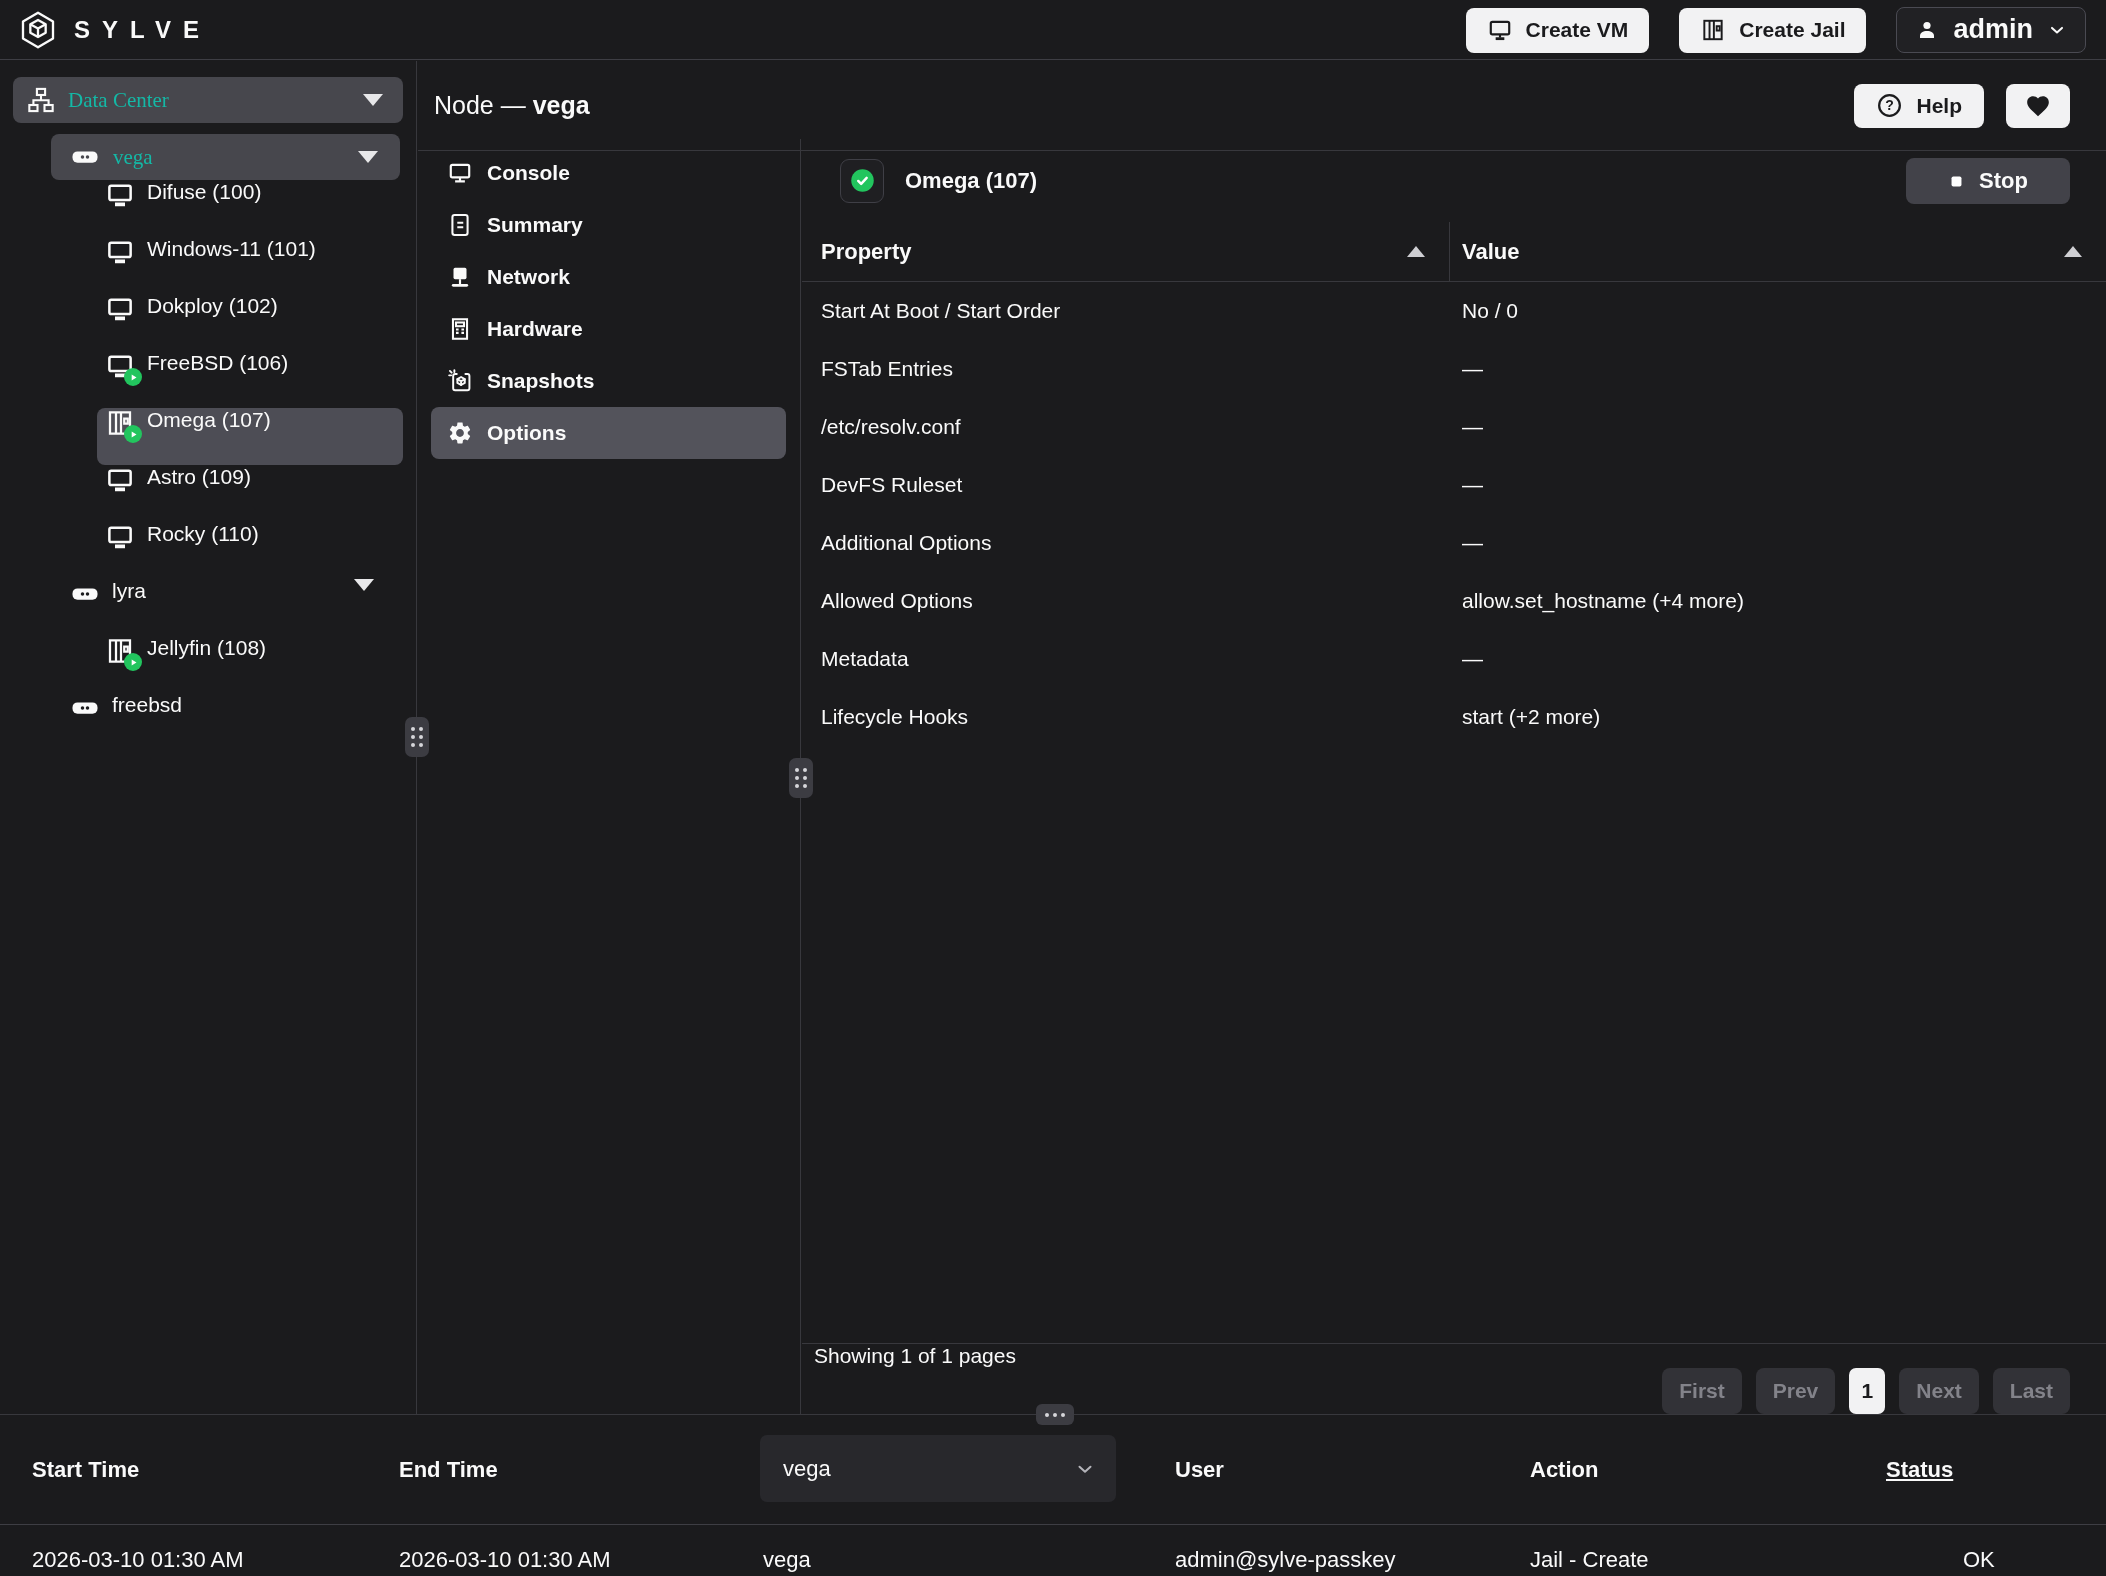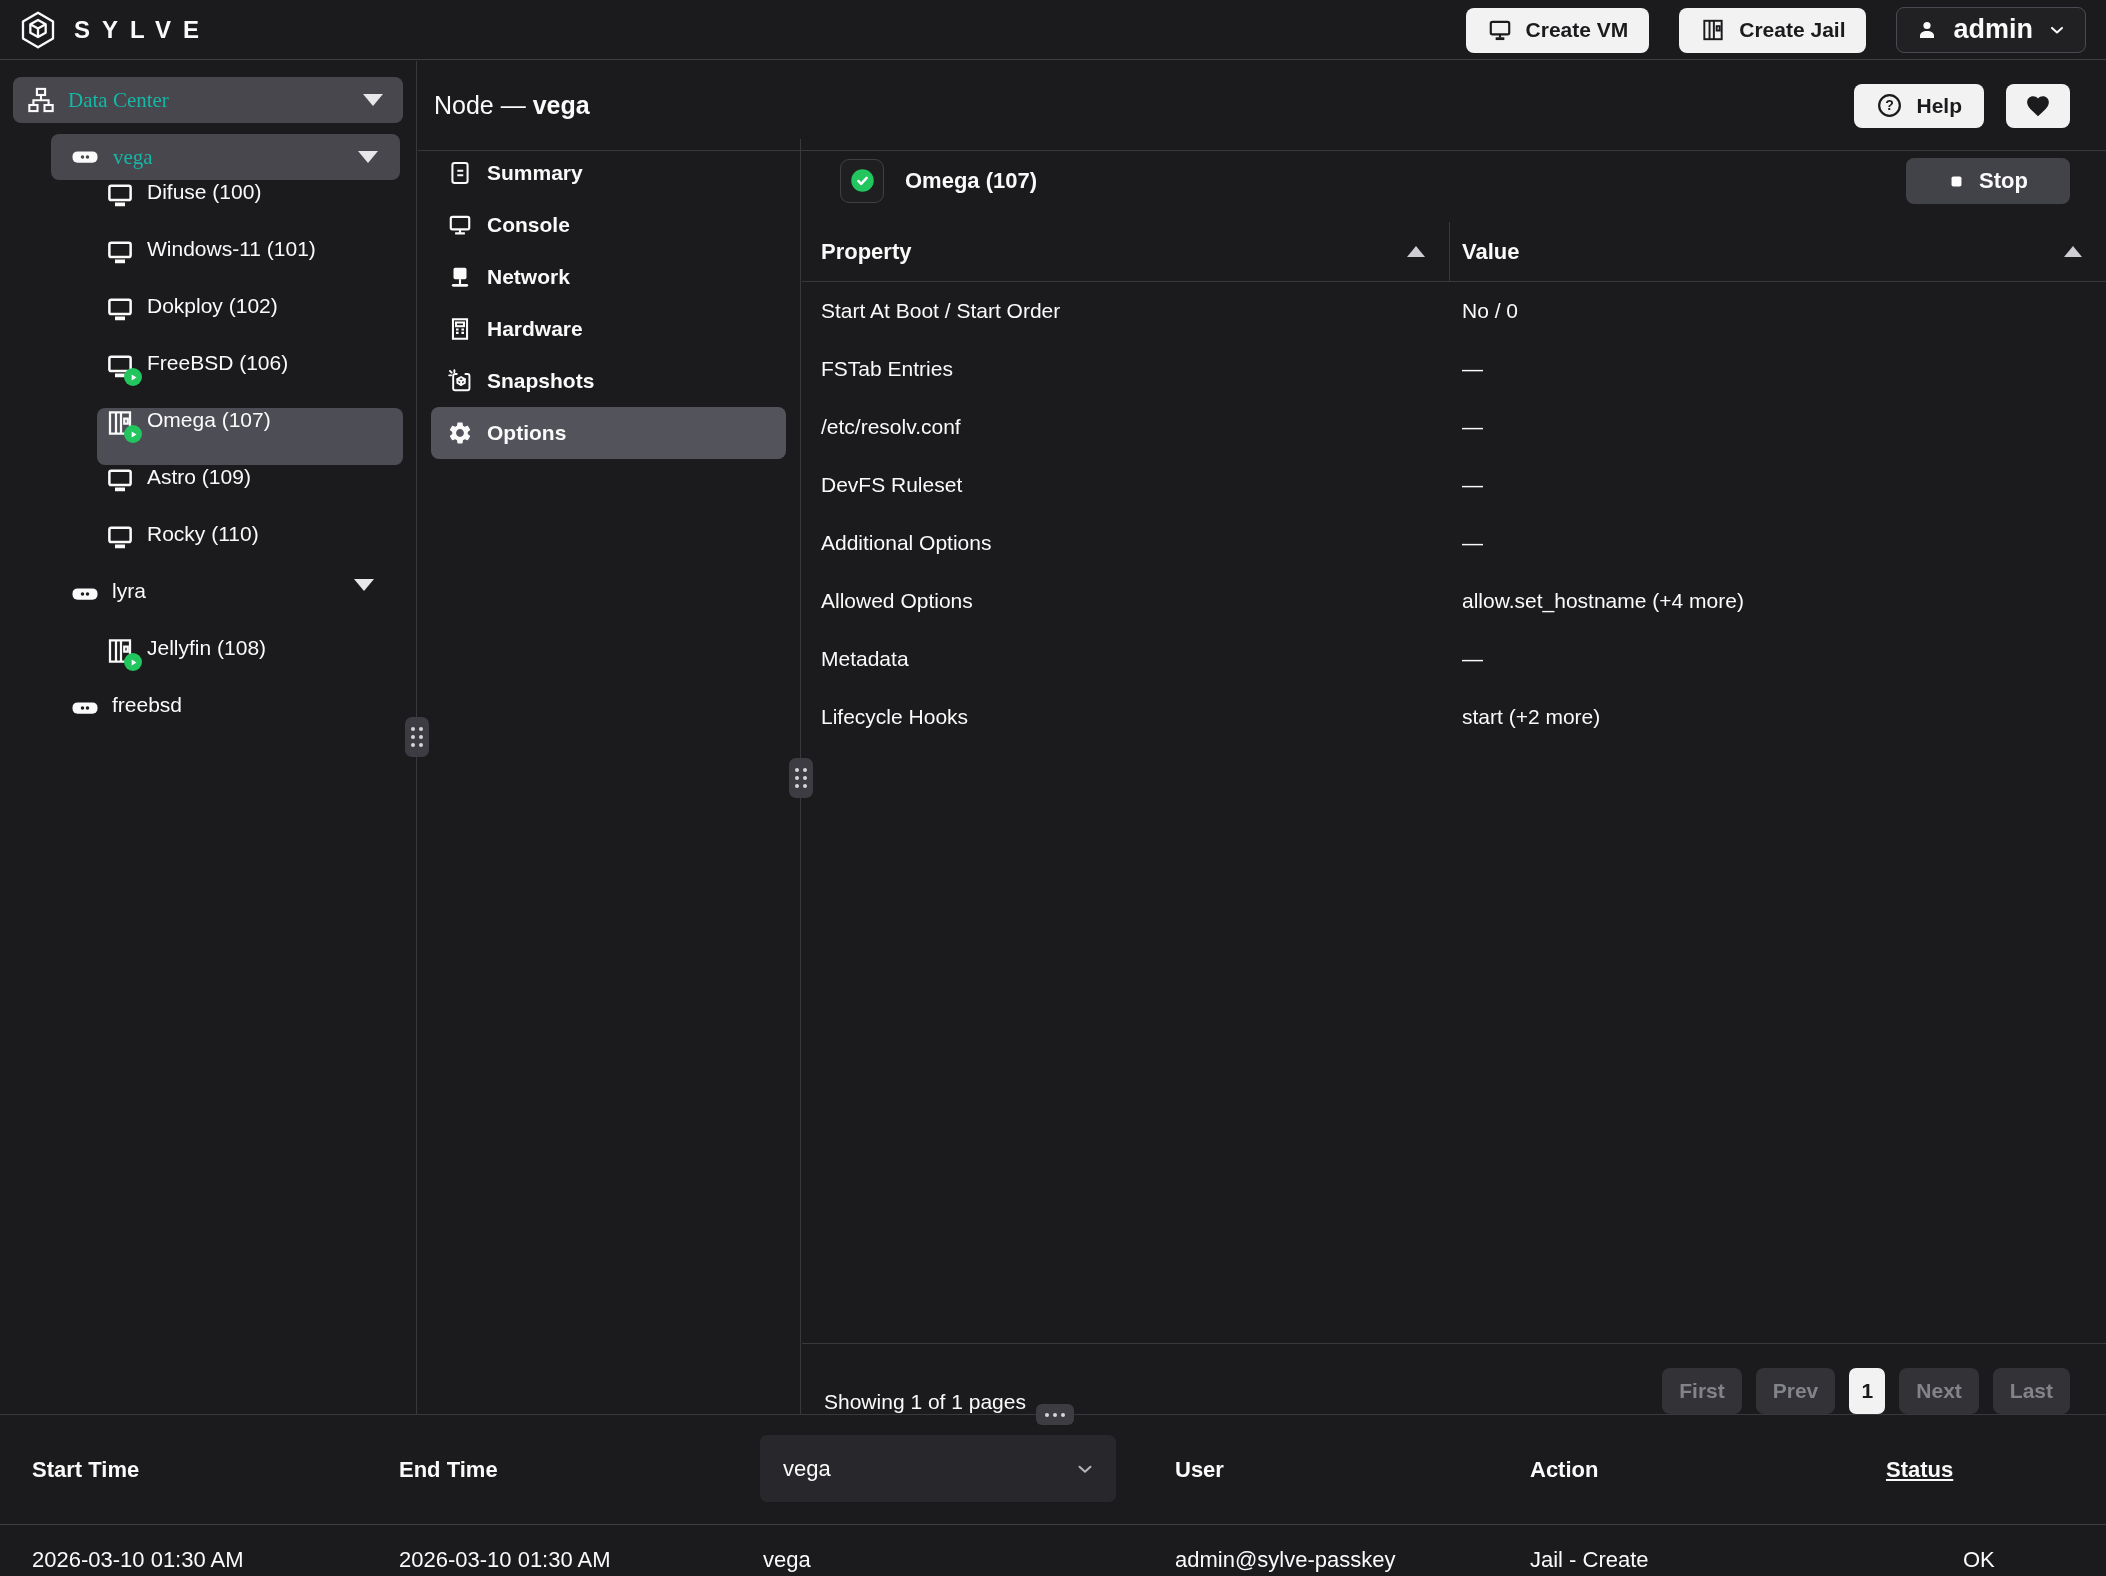--- a/index.html
+++ b/index.html
@@ -77,21 +77,21 @@
     justify-content:space-between; padding:0 24px 0 19px; cursor:pointer; }
   .th-val { flex:1; display:flex; align-items:center; justify-content:space-between;
     padding:0 24px 0 12px; cursor:pointer; }
   .sort-tri { width:0; height:0; border-left:9px solid transparent;
     border-right:9px solid transparent; border-bottom:11px solid #cfcfd3; }
   .trow { display:flex; height:58px; align-items:center; }
   .td-prop { width:648px; padding-left:19px; }
   .td-val { flex:1; padding-left:12px; }
 
   .pagination { position:absolute; left:0; bottom:0; width:1304px; height:71px;
-    border-top:1px solid #38383d; display:flex; align-items:flex-end; padding-left:22px; }
+    border-top:1px solid #38383d; display:flex; align-items:flex-start; padding-left:12px;flex-direction:column; }
   .pag-summary { font-weight:500; }
   .pag-btns { margin-left:auto; display:flex; align-items:center; gap:14px; padding-right:36px; }
   .pag-btn { height:46px; padding:0 17px; background:#323237; color:#83838a;
     border:none; border-radius:8px; font-family:inherit; font-size:21px; font-weight:700; cursor:pointer; }
   .pag-current { height:46px; min-width:36px; padding:0 9px; background:#f2f2f3; color:#1b1b1d;
     border:none; border-radius:7px; font-family:inherit; font-size:21px; font-weight:700; cursor:pointer; }
 
   
   .bottom { position:absolute; left:0; top:1414px; width:2106px; height:162px;
     border-top:1px solid #38383d; }
@@ -337,35 +337,35 @@
             <path d="M12 21.35l-1.45-1.32C5.4 15.36 2 12.28 2 8.5 2 5.42 4.42 3 7.5 3c1.74 0 3.41.81 4.5 2.09C13.09 3.81 14.76 3 16.5 3 19.58 3 22 5.42 22 8.5c0 3.78-3.4 6.86-8.55 11.54L12 21.35z"></path>
           </svg>
         </span>
       </button>
     </div>
   </div>
 
   <nav class="navcol">
     <div class="nav-item">
       <span>
+        <svg width="26" height="26" viewBox="0 0 24 24" fill="none" stroke="#fafafa" stroke-width="2">
+          <rect x="3.5" y="4.5" width="17" height="11.5" rx="1.5"></rect>
+          <path d="M12 16.5V19M7.5 19.8h9"></path>
+        </svg>
+      </span>
+      <span class="nav-label">Console</span>
+    </div>
+    <div class="nav-item">
+      <span>
         <svg width="26" height="26" viewBox="0 0 24 24" fill="none" stroke="#fafafa" stroke-width="1.9">
           <rect x="5" y="2.8" width="14" height="18.4" rx="2"></rect>
           <path d="M9.5 10h5.5M9.5 14h5.5"></path>
         </svg>
       </span>
       <span class="nav-label">Summary</span>
-    </div>
-    <div class="nav-item">
-      <span>
-        <svg width="26" height="26" viewBox="0 0 24 24" fill="none" stroke="#fafafa" stroke-width="2">
-          <rect x="3.5" y="4.5" width="17" height="11.5" rx="1.5"></rect>
-          <path d="M12 16.5V19M7.5 19.8h9"></path>
-        </svg>
-      </span>
-      <span class="nav-label">Console</span>
     </div>
     <div class="nav-item">
       <span>
         <svg width="26" height="26" viewBox="0 0 24 24" fill="#fafafa">
           <rect x="6" y="3.5" width="12" height="10.5" rx="1.5"></rect>
           <rect x="11" y="14" width="2" height="4.5"></rect>
           <rect x="4.5" y="18.5" width="15" height="2.4" rx="1.2"></rect>
         </svg>
       </span>
       <span class="nav-label">Network</span>

